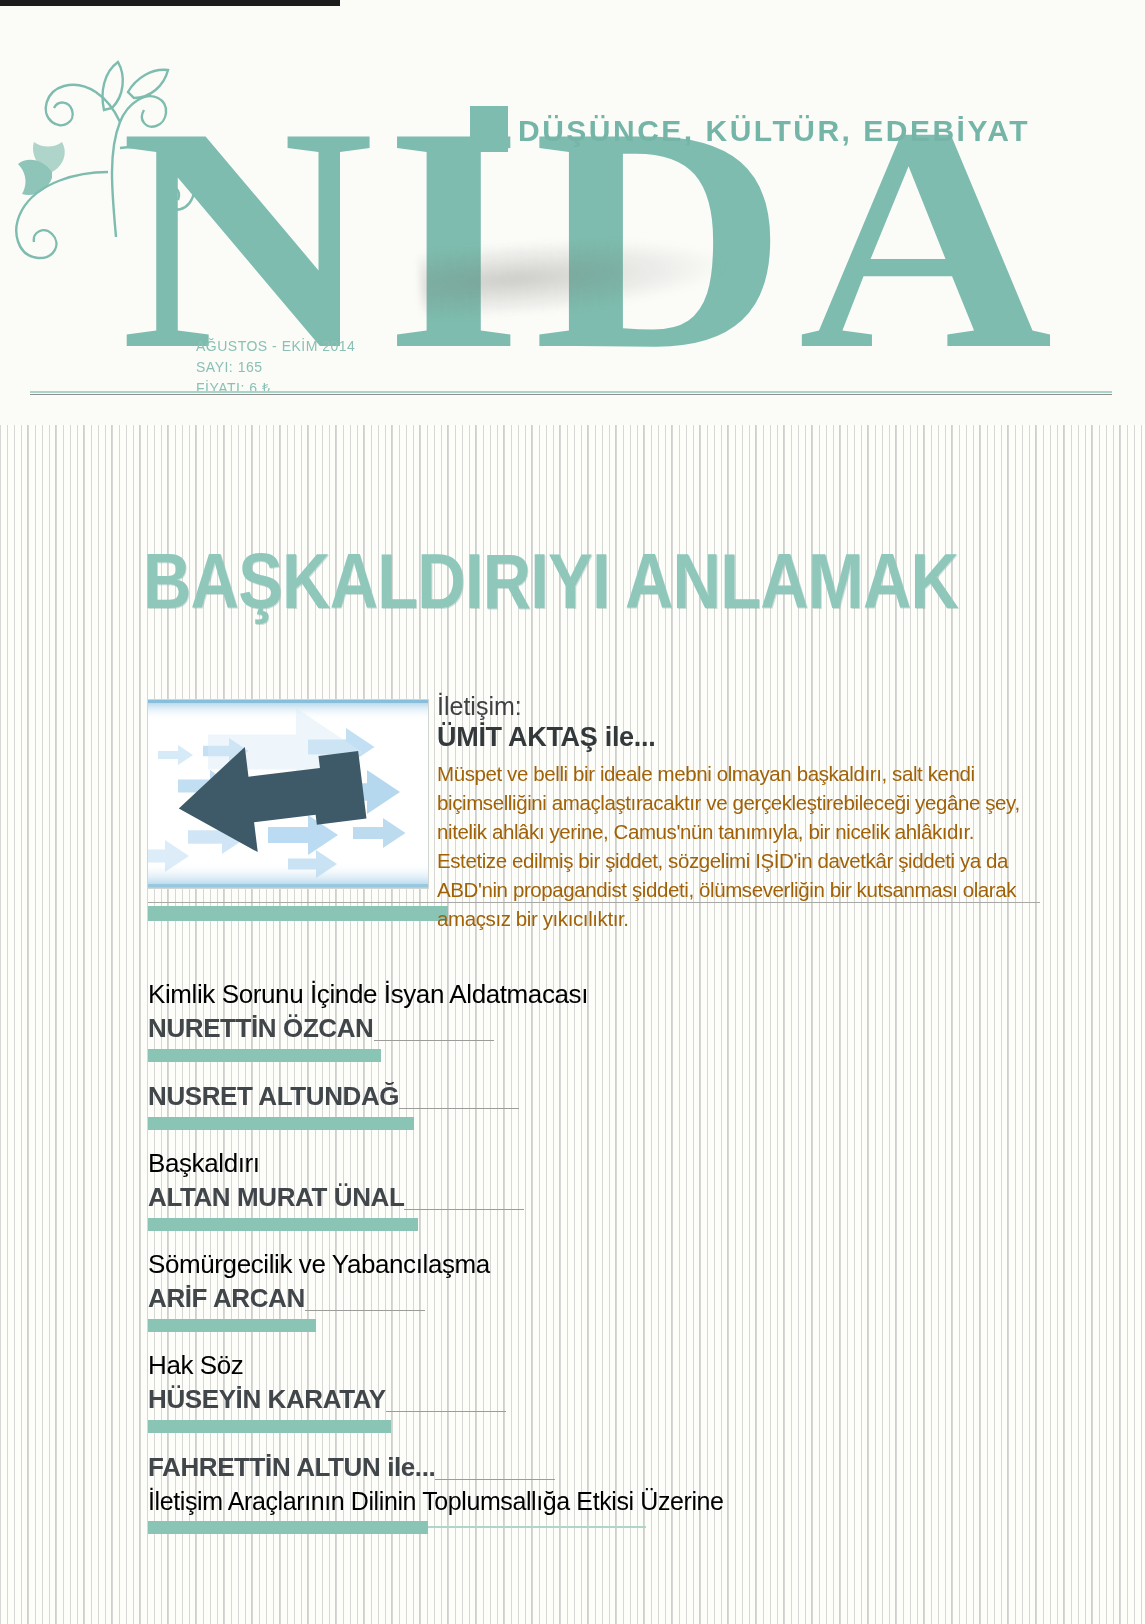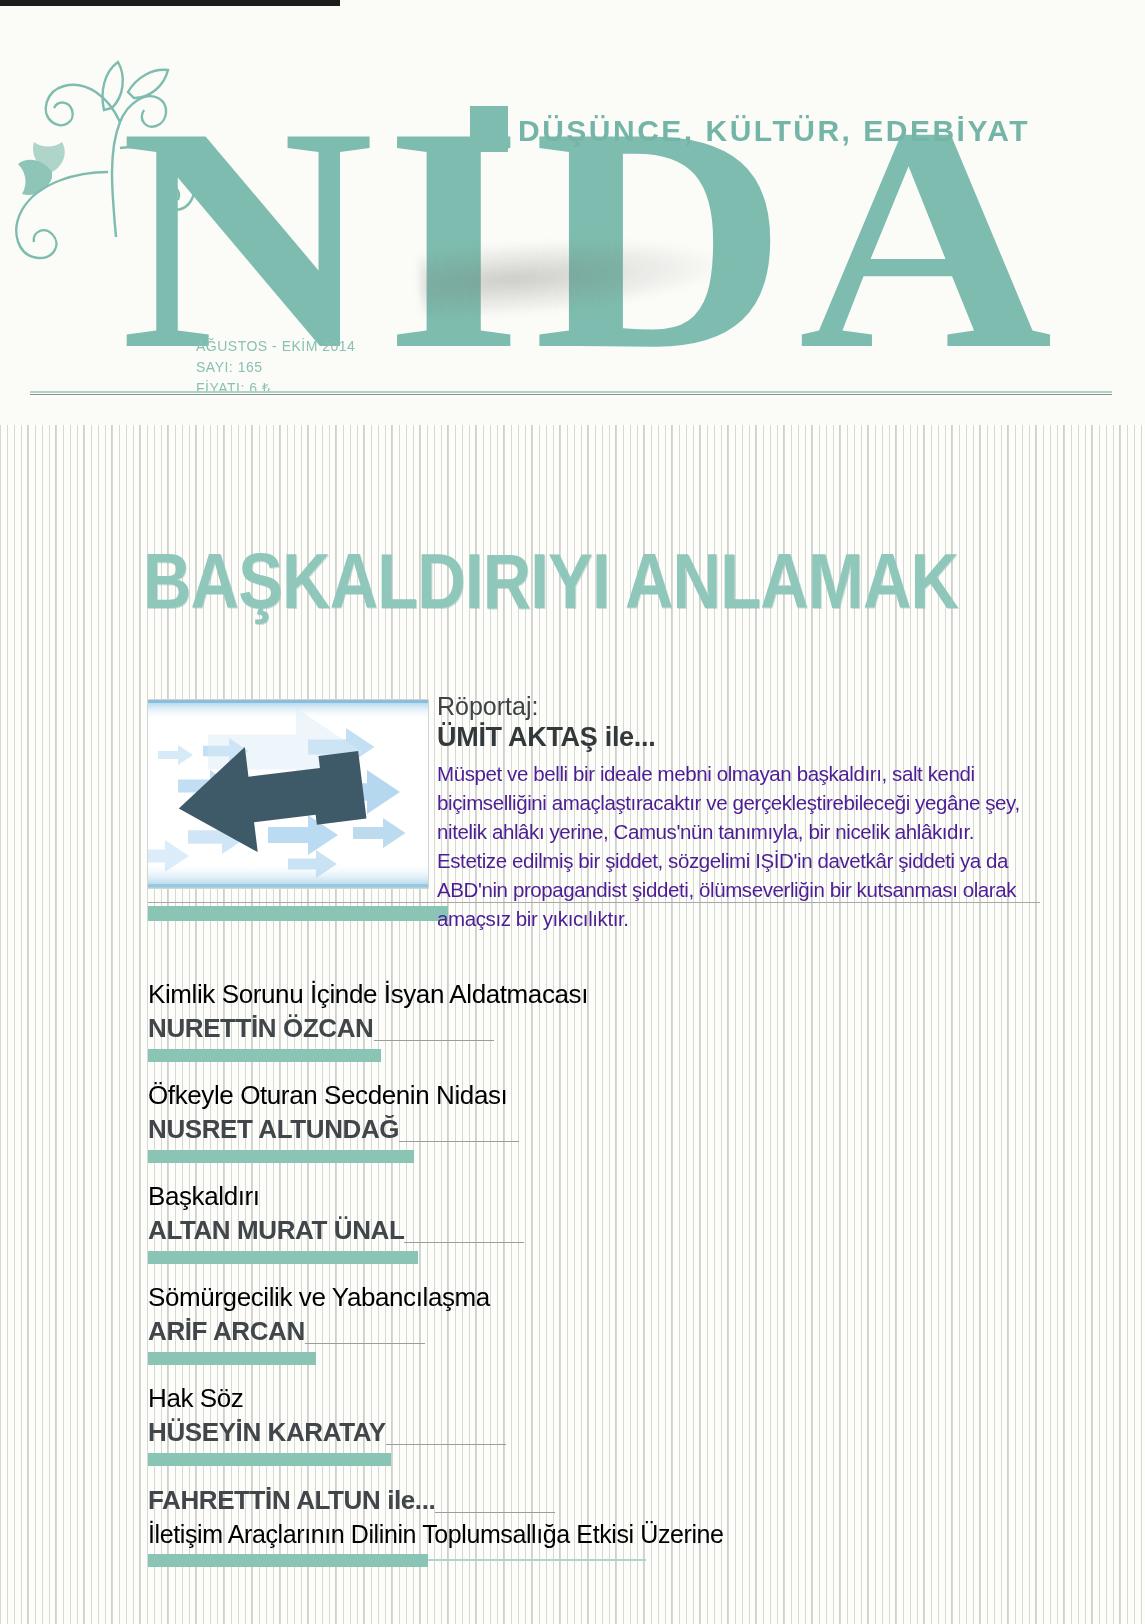--- a/index.html
+++ b/index.html
@@ -72,21 +72,21 @@
     background:#ffffff; overflow:hidden;
     box-shadow:0 0 0 1px #cfd6d4;
   }
   .feature-hairline { position:absolute; left:148px; top:902px; width:892px; height:1px; background:#a8a8a6; }
   .feature-bar { position:absolute; left:148px; top:906px; width:300px; height:15px; background:#8ac4b5; }
 
   .kicker { position:absolute; left:437px; top:692px; font-size:25px; color:#3e4245; }
   .interview-with { position:absolute; left:437px; top:722px; font-size:27px; font-weight:bold; color:#33383b; letter-spacing:-.3px; }
   .excerpt {
     position:absolute; left:437px; top:759px; width:608px;
-    font-size:20.5px; line-height:29px; color:#4c1d95; letter-spacing:-.4px;
+    font-size:20.5px; line-height:29px; color:#a16207; letter-spacing:-.4px;
   }
 
   
   .articles { position:absolute; left:148px; top:978px; width:680px; }
   .article { margin-bottom:17px; }
   .article-title { font-size:26px; line-height:33px; color:#000000; letter-spacing:-.4px; }
   .article-author {
     position:relative; display:inline-block;
     font-size:26px; line-height:35px; font-weight:bold; color:#41464a; letter-spacing:-.4px;
   }
@@ -178,32 +178,31 @@
       </g>
 
       <g transform="rotate(-7 140 95)">
         <path d="M103,42 L103,72 L175,72 L175,60 L215,60 L215,128 L165,128 L165,118 L103,118 L103,148 L30,95 Z" fill="#3e5a68"></path>
       </g>
     </svg>
   </div>
   <div class="feature-hairline"></div>
   <div class="feature-bar"></div>
 
-  <div class="kicker">Röportaj:</div>
+  <div class="kicker">İletişim:</div>
   <div class="interview-with">ÜMİT AKTAŞ ile...</div>
   <div class="excerpt">Müspet ve belli bir ideale mebni olmayan başkaldırı, salt kendi biçimselliğini amaçlaştıracaktır ve gerçekleştirebileceği yegâne şey, nitelik ahlâkı yerine, Camus'nün tanımıyla, bir nicelik ahlâkıdır. Estetize edilmiş bir şiddet, sözgelimi IŞİD'in davetkâr şiddeti ya da ABD'nin propagandist şiddeti, ölümseverliğin bir kutsanması olarak amaçsız bir yıkıcılıktır.</div>
 
   <div class="articles">
     <div class="article">
       <div class="article-title">Kimlik Sorunu İçinde İsyan Aldatmacası</div>
       <div><span class="article-author">NURETTİN ÖZCAN</span></div>
       <div class="article-bar"></div>
     </div>
     <div class="article">
-      <div class="article-title">Öfkeyle Oturan Secdenin Nidası</div>
       <div><span class="article-author">NUSRET ALTUNDAĞ</span></div>
       <div class="article-bar"></div>
     </div>
     <div class="article">
       <div class="article-title">Başkaldırı</div>
       <div><span class="article-author">ALTAN MURAT ÜNAL</span></div>
       <div class="article-bar"></div>
     </div>
     <div class="article">
       <div class="article-title">Sömürgecilik ve Yabancılaşma</div>

